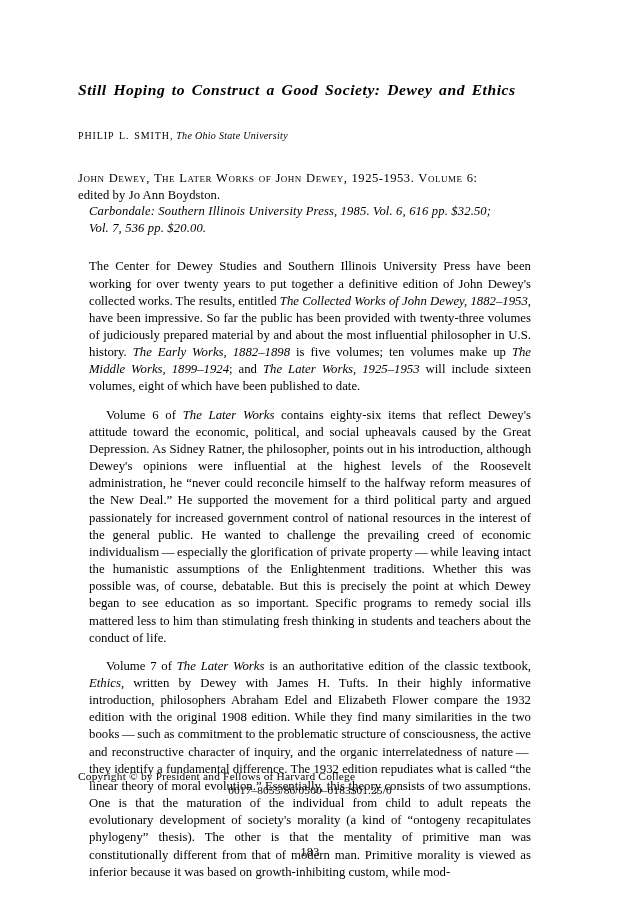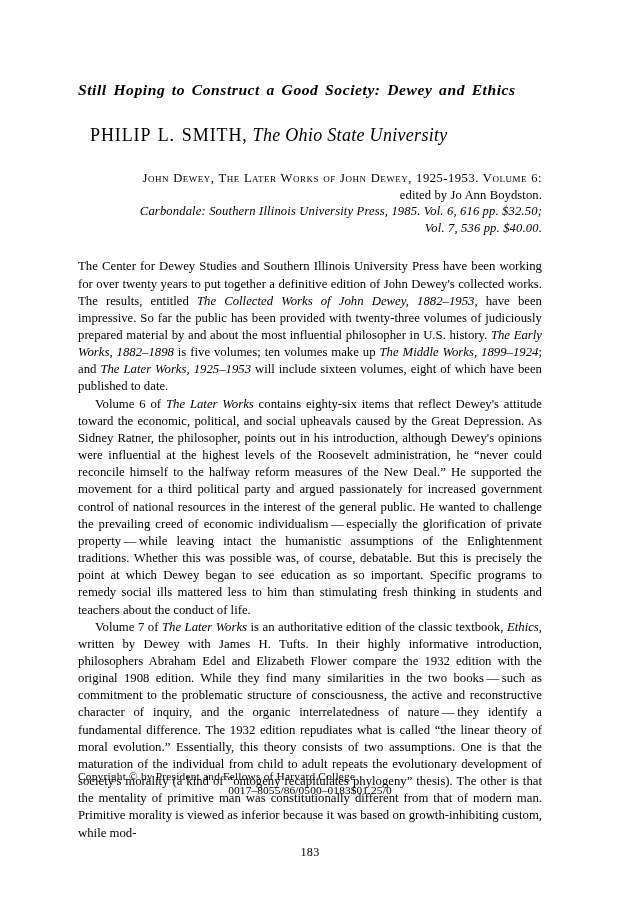--- a/index.html
+++ b/index.html
@@ -34,40 +34,39 @@
     font-size: 15.6px;
     line-height: 20px;
     letter-spacing: 0.55px;
     word-spacing: 2.2px;
     margin: 0 0 27px 0;
     white-space: nowrap;
   }
 
   
   .byline {
-    font-size: 18px;
+    font-size: 10px;
     line-height: 17px;
-    margin: 0 0 26px 12px;
+    margin: 0 0 26px 0;
     letter-spacing: 0.35px;
   }
   .byline .author {
     letter-spacing: 0.9px;
     word-spacing: 1.5px;
   }
   .byline .affiliation {
     font-style: italic;
     letter-spacing: 0.3px;
   }
 
   
   .citation {
     font-size: 12.6px;
     line-height: 16.6px;
     margin: 0 0 22px 0;
-    text-align: right;
   }
   .citation .smallcaps {
     font-variant: small-caps;
     letter-spacing: 0.5px;
     word-spacing: 0.6px;
   }
   .citation .plain {
     letter-spacing: 0.1px;
   }
   .citation .ital {
@@ -82,21 +81,21 @@
   
   .body-text {
     font-size: 12.75px;
     line-height: 17.15px;
     text-align: justify;
     text-justify: inter-word;
     margin: 0;
     hyphens: none;
   }
   .body-text p {
-    margin: 0;
+    margin: 11px;
     text-indent: 0;
   }
   .body-text p.indented {
     text-indent: 17px;
   }
   .body-text i {
     font-style: italic;
   }
 
   
@@ -152,21 +151,21 @@
 
     <div class="byline">
       <span class="author">PHILIP L. SMITH,</span>
       <span class="affiliation">The Ohio State University</span>
     </div>
 
     <div class="citation">
       <div class="smallcaps">John Dewey, The Later Works of John Dewey, 1925-1953. Volume 6:</div>
       <div class="plain">edited by Jo Ann Boydston.</div>
       <div class="ital">Carbondale: Southern Illinois University Press, 1985. Vol. 6, 616 pp. $32.50;</div>
-      <div class="ital">Vol. 7, 536 pp. $40.00.</div>
+      <div class="ital">Vol. 7, 536 pp. $20.00.</div>
     </div>
 
     <div class="body-text">
 
       <p><span>The Center for Dewey Studies and Southern Illinois University Press have been working for over twenty years to put together a definitive edition of John Dewey's collected works. The results, entitled </span><i>The Collected Works of John Dewey, 1882–1953</i><span>, have been impressive. So far the public has been provided with twenty-three volumes of judiciously prepared material by and about the most influential philosopher in U.S. history. </span><i>The Early Works, 1882–1898</i><span> is five volumes; ten volumes make up </span><i>The Middle Works, 1899–1924</i><span>; and </span><i>The Later Works, 1925–1953</i><span> will include sixteen volumes, eight of which have been published to date.</span></p>
 
       <p class="indented"><span>Volume 6 of </span><i>The Later Works</i><span> contains eighty-six items that reflect Dewey's attitude toward the economic, political, and social upheavals caused by the Great Depression. As Sidney Ratner, the philosopher, points out in his introduction, although Dewey's opinions were influential at the highest levels of the Roosevelt administration, he “never could reconcile himself to the halfway reform measures of the New Deal.” He supported the movement for a third political party and argued passionately for increased government control of national resources in the interest of the general public. He wanted to challenge the prevailing creed of economic individualism — especially the glorification of private property — while leaving intact the humanistic assumptions of the Enlightenment traditions. Whether this was possible was, of course, debatable. But this is precisely the point at which Dewey began to see education as so important. Specific programs to remedy social ills mattered less to him than stimulating fresh thinking in students and teachers about the conduct of life.</span></p>
 
       <p class="indented"><span>Volume 7 of </span><i>The Later Works</i><span> is an authoritative edition of the classic textbook, </span><i>Ethics</i><span>, written by Dewey with James H. Tufts. In their highly informative introduction, philosophers Abraham Edel and Elizabeth Flower compare the 1932 edition with the original 1908 edition. While they find many similarities in the two books — such as commitment to the problematic structure of consciousness, the active and reconstructive character of inquiry, and the organic interrelatedness of nature — they identify a fundamental difference. The 1932 edition repudiates what is called “the linear theory of moral evolution.” Essentially, this theory consists of two assumptions. One is that the maturation of the individual from child to adult repeats the evolutionary development of society's morality (a kind of “ontogeny recapitulates phylogeny” thesis). The other is that the mentality of primitive man was constitutionally different from that of modern man. Primitive morality is viewed as inferior because it was based on growth-inhibiting custom, while mod-</span></p>
 

